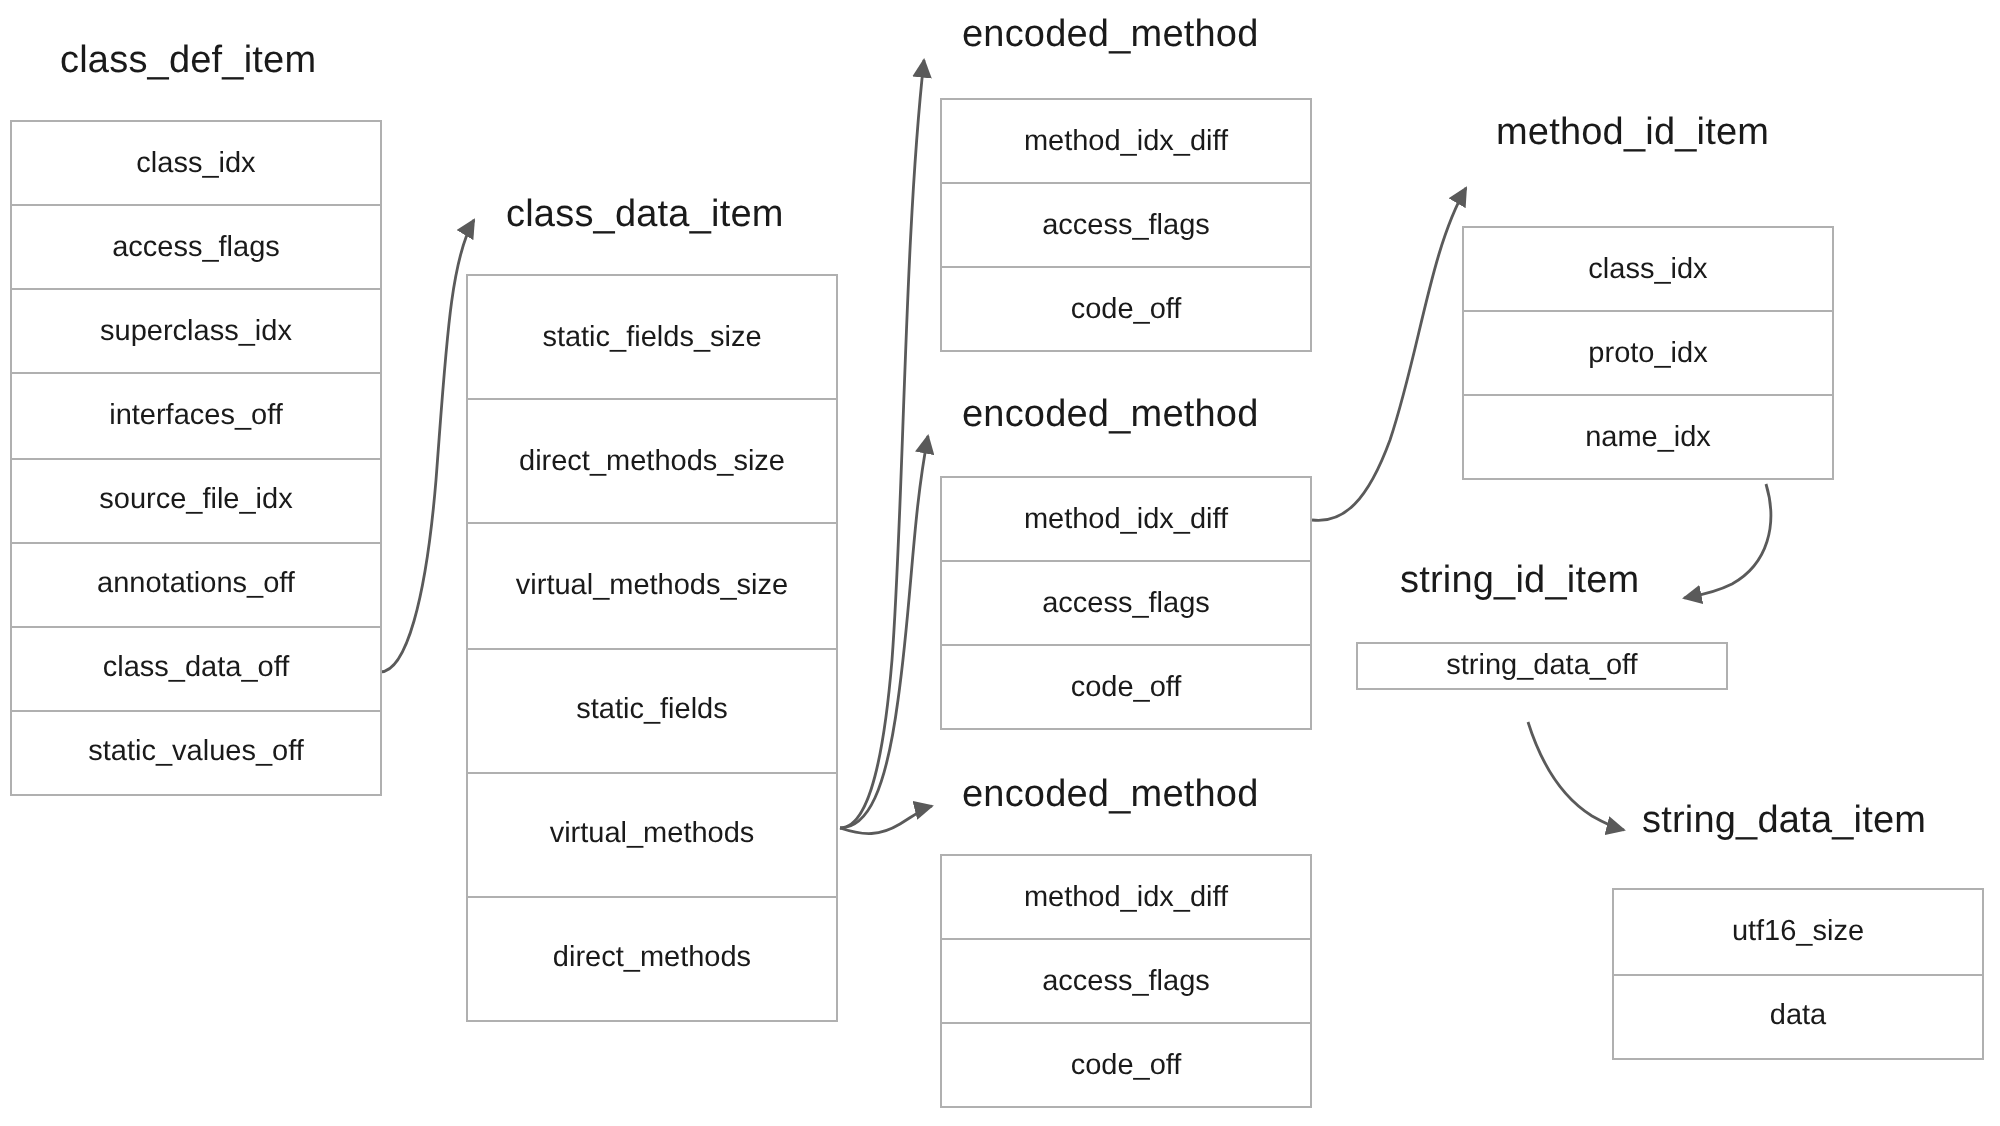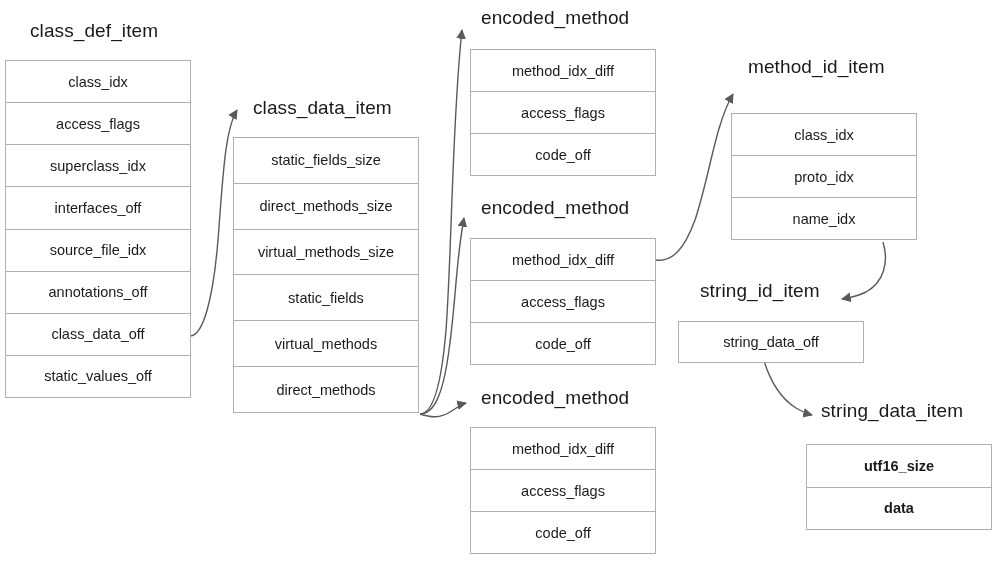--- a/index.html
+++ b/index.html
@@ -87,21 +87,21 @@
     <div class="struct-row">access_flags</div>
     <div class="struct-row">superclass_idx</div>
     <div class="struct-row">interfaces_off</div>
     <div class="struct-row">source_file_idx</div>
     <div class="struct-row">annotations_off</div>
     <div class="struct-row">class_data_off</div>
     <div class="struct-row">static_values_off</div>
   </div>
 
   <div class="struct-title" style="left:253px; top:98px;text-align:right;">class_data_item</div>
-  <div class="struct-table" style="left:233px; top:137px; width:186px; height:276px;">
+  <div class="struct-table" style="left:233px; top:137px; width:186px; height:374px;">
     <div class="struct-row">static_fields_size</div>
     <div class="struct-row">direct_methods_size</div>
     <div class="struct-row">virtual_methods_size</div>
     <div class="struct-row">static_fields</div>
     <div class="struct-row">virtual_methods</div>
     <div class="struct-row">direct_methods</div>
   </div>
 
   <div class="struct-title" style="left:481px; top:8px;">encoded_method</div>
   <div class="struct-table" style="left:470px; top:49px; width:186px; height:127px;">
@@ -125,23 +125,23 @@
   </div>
 
   <div class="struct-title" style="left:748px; top:57px;text-align:right;">method_id_item</div>
   <div class="struct-table" style="left:731px; top:113px; width:186px; height:127px;">
     <div class="struct-row">class_idx</div>
     <div class="struct-row">proto_idx</div>
     <div class="struct-row">name_idx</div>
   </div>
 
   <div class="struct-title" style="left:700px; top:281px;">string_id_item</div>
-  <div class="struct-table" style="left:678px; top:321px; width:186px; height:42px;">
+  <div class="struct-table" style="left:678px; top:321px; width:186px; height:24px;">
     <div class="struct-row">string_data_off</div>
   </div>
 
   <div class="struct-title" style="left:821px; top:401px;">string_data_item</div>
-  <div class="struct-table" style="left:806px; top:444px; width:186px; height:86px;font-weight:bold;">
+  <div class="struct-table" style="left:806px; top:444px; width:186px; height:86px;">
     <div class="struct-row">utf16_size</div>
     <div class="struct-row">data</div>
   </div>
 
 </div>
 
 </body></html>

